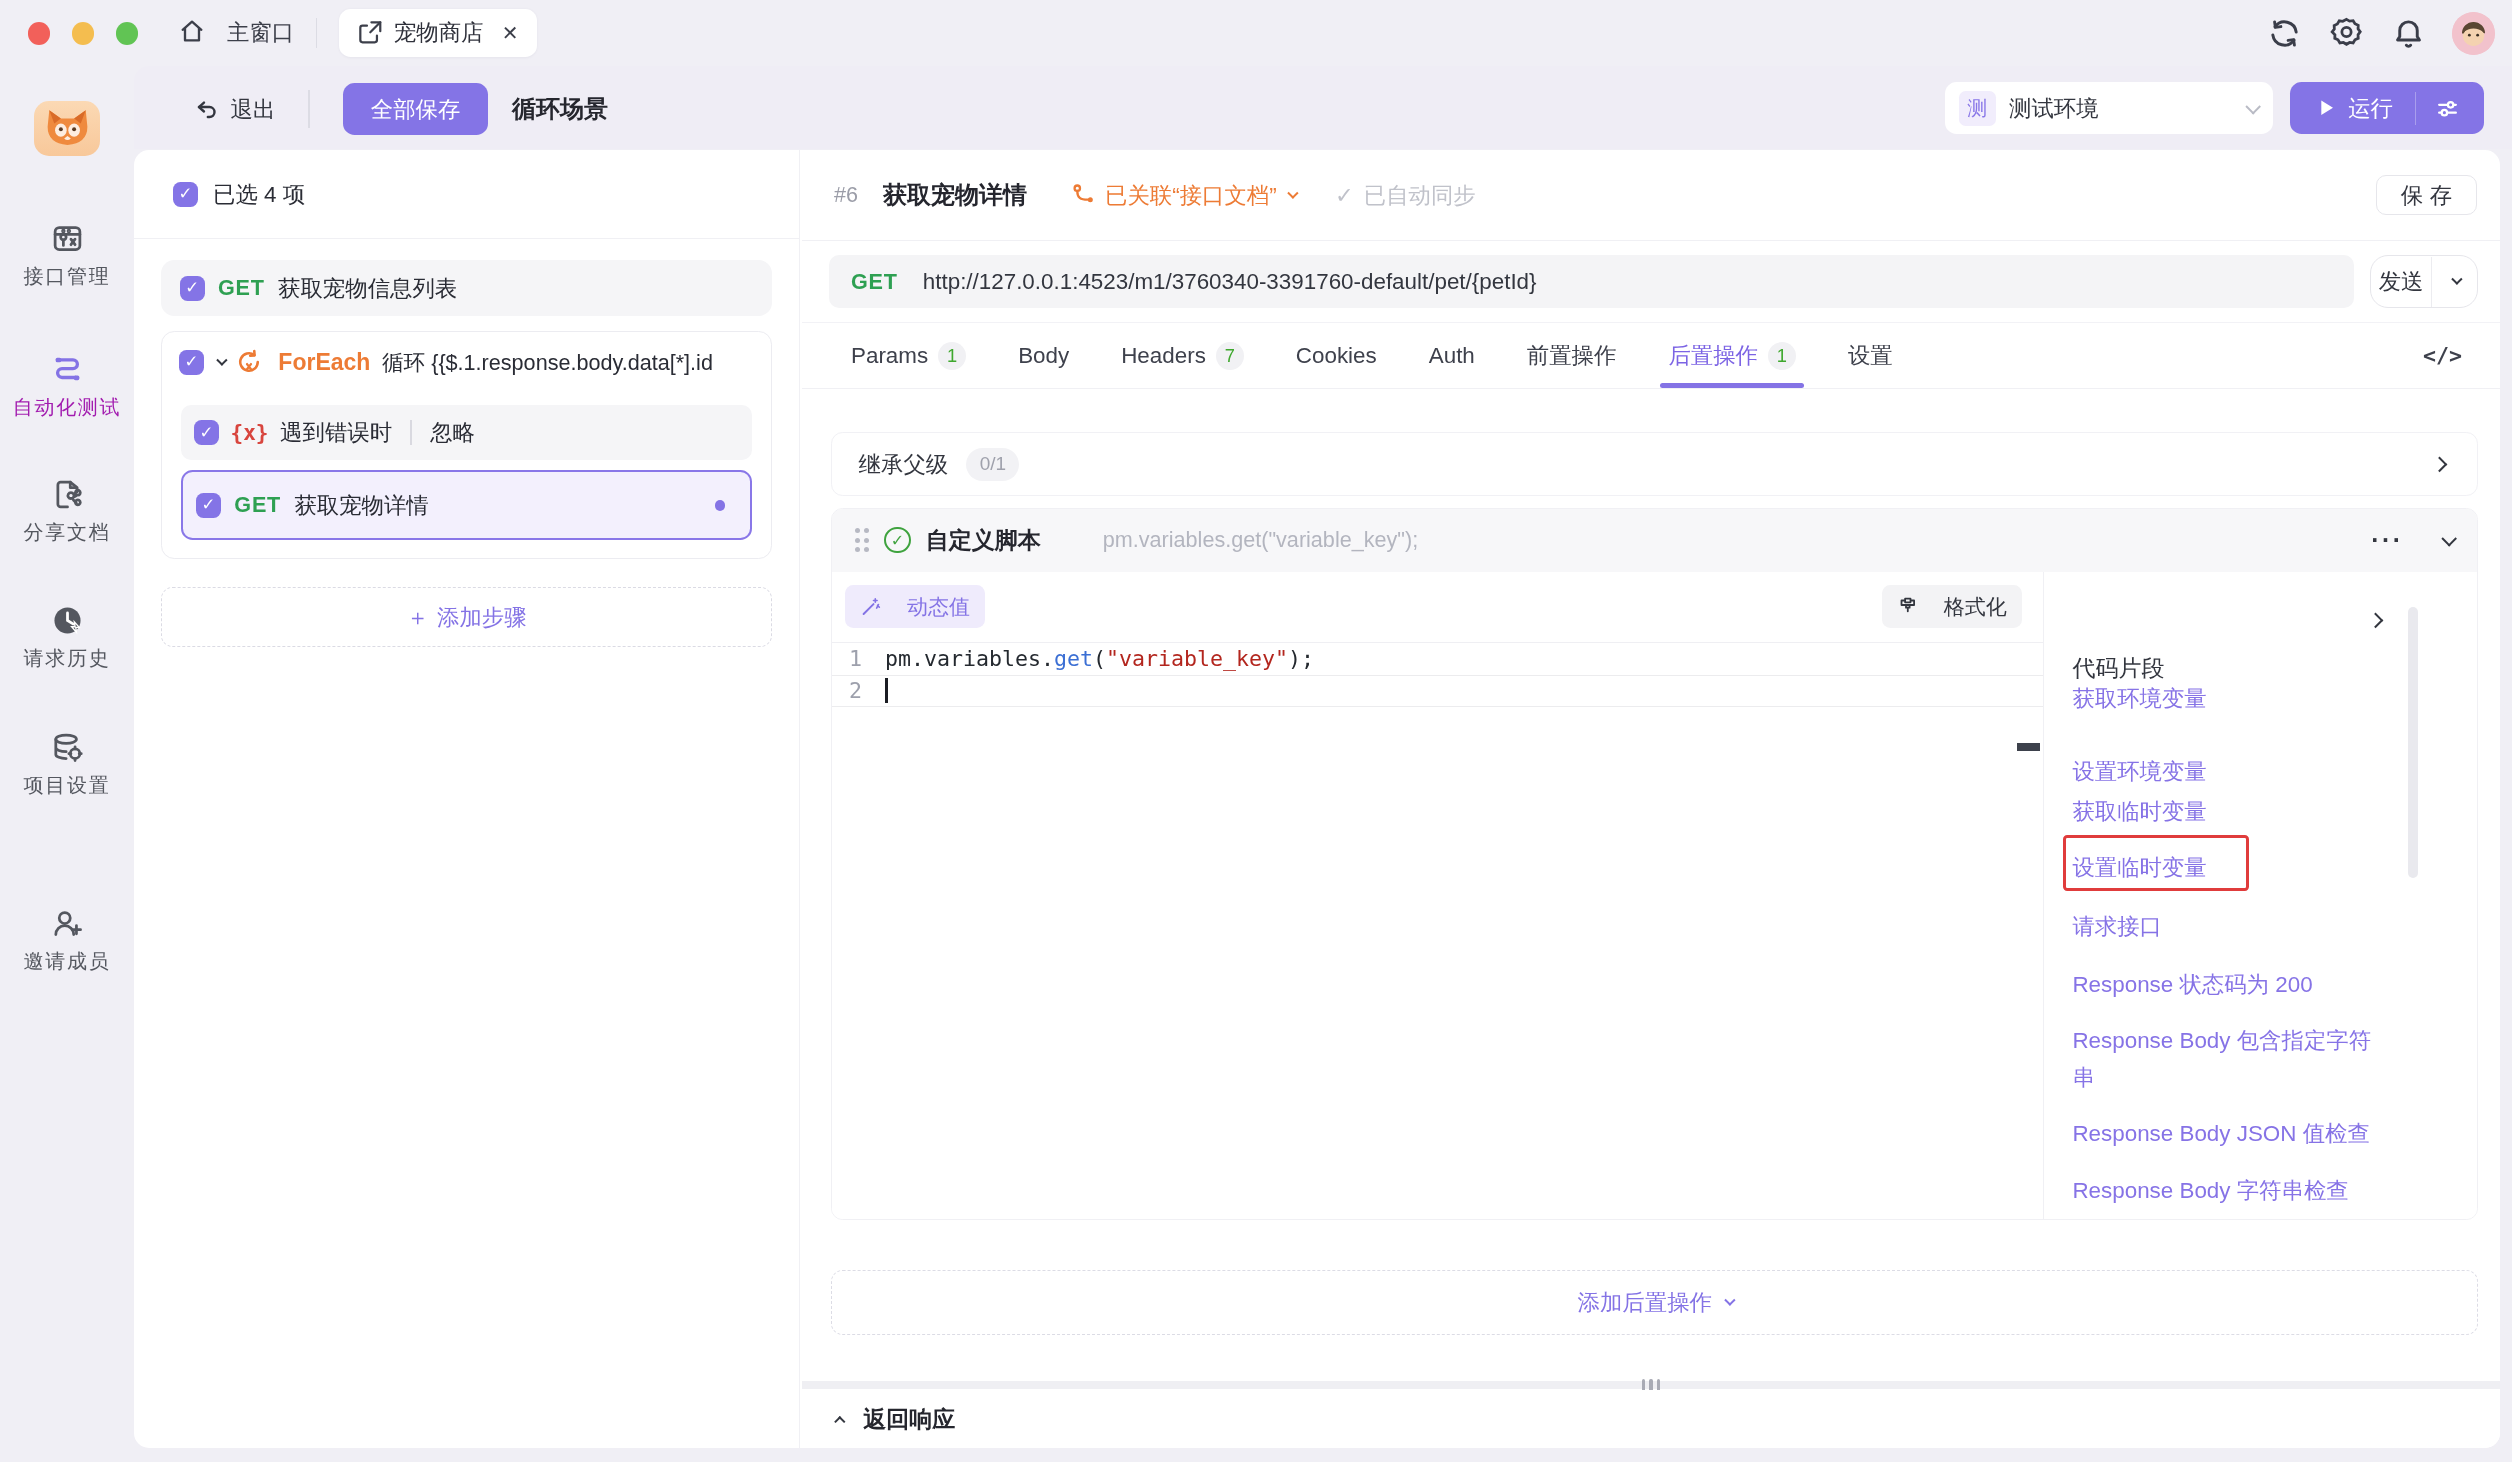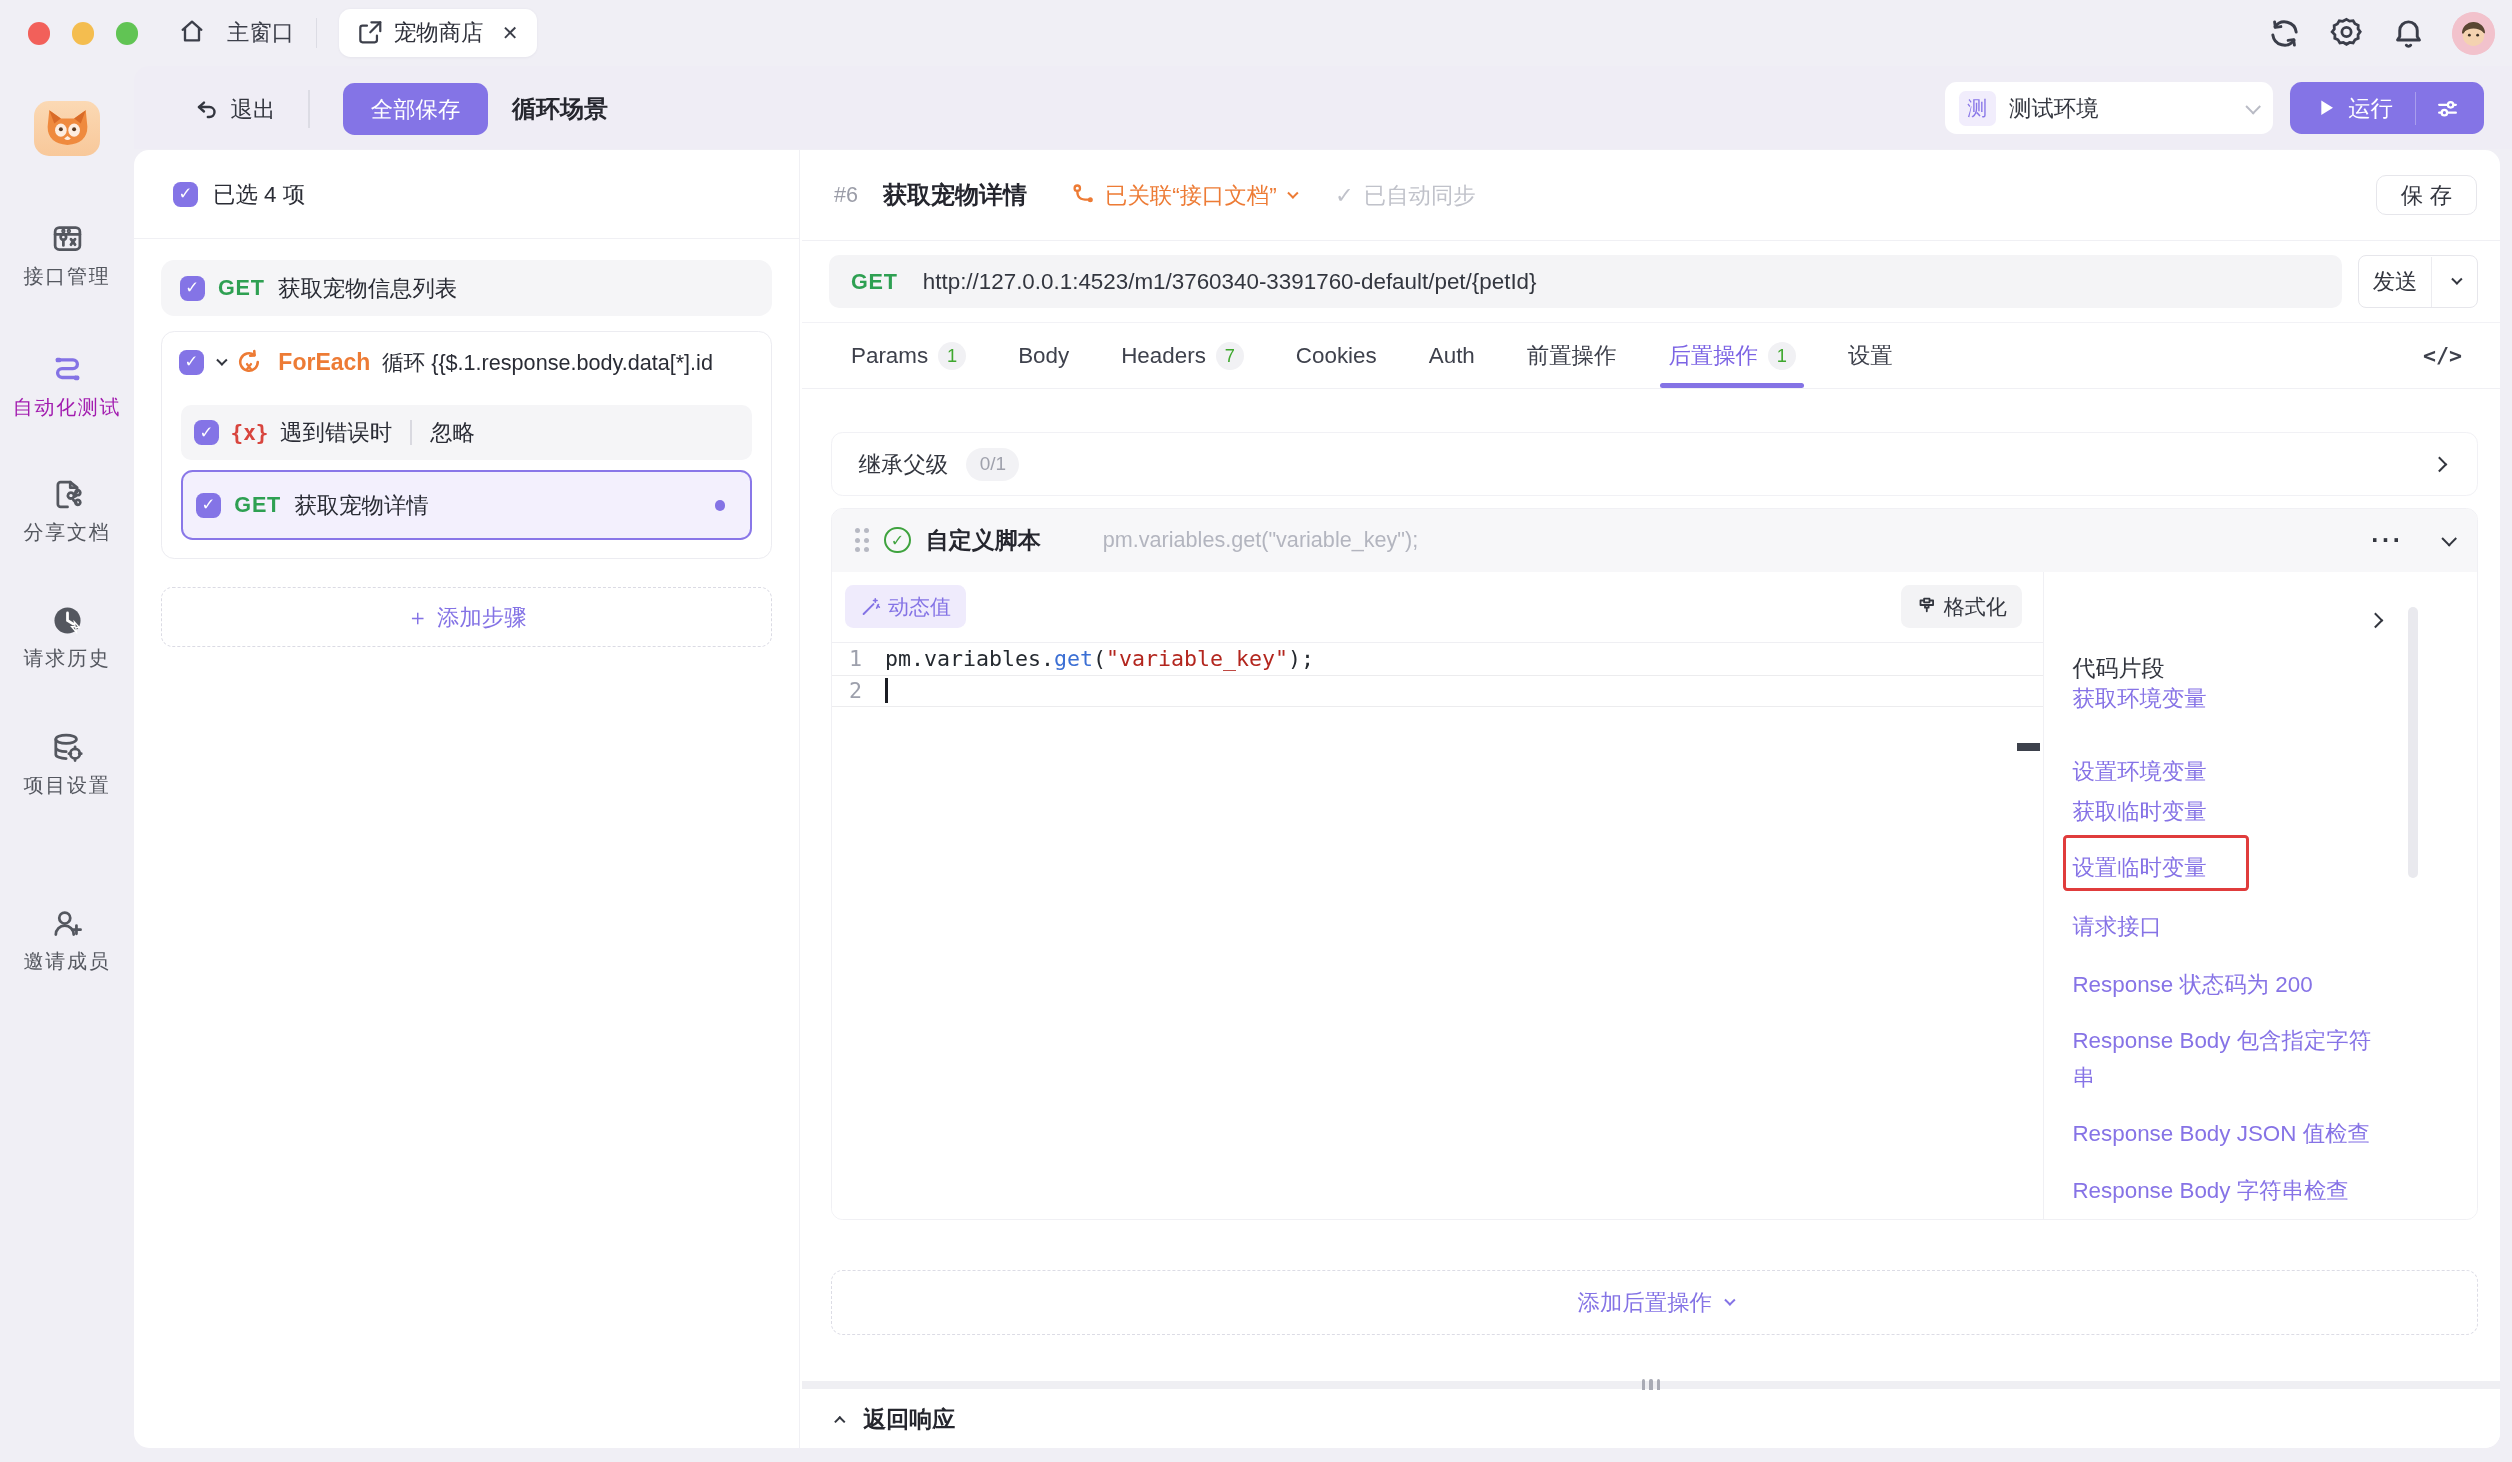--- a/index.html
+++ b/index.html
@@ -71,21 +71,21 @@
   .main { position:absolute; left:668px; top:0; right:0; height:1298px; }
   .req-head { height:91px; display:flex; align-items:center; padding:0 23px 0 32px; border-bottom:1.7px solid #F0F0F4; }
   .req-idx { color:#9B9DA8; font-size:21.6px; margin-right:25px; }
   .req-title { font-size:24px; font-weight:bold; color:#25262E; margin-right:43px; }
   .linked { display:flex; align-items:center; gap:10px; color:#ED7B35; font-size:22.4px; margin-right:40px; }
   .synced { display:flex; align-items:center; gap:10px; color:#C0C2CA; font-size:22.4px; }
   .save-btn { margin-left:auto; width:101px; height:40px; background:#fff; border:1.7px solid #E6E6EB; border-radius:10px; font-size:22.4px; color:#33363F; letter-spacing:6.6px; padding-left:6.6px; font-family:inherit; }
   .url-row { height:82px; display:flex; align-items:center; gap:16.6px; padding:0 21.6px 0 27.4px; border-bottom:1.7px solid #F2F2F6; }
   .url-bar { flex:1; height:53px; background:#F4F4F6; border-radius:10px; display:flex; align-items:center; padding:0 21.6px; gap:25px; }
   .url-text { font-size:22.4px; color:#33363F; }
-  .send-btn { width:120px; height:53px; background:#fff; border:1.7px solid #E6E6EB; border-radius:8px; display:flex; align-items:center; }
+  .send-btn { width:108px; height:53px; background:#fff; border:1.7px solid #E6E6EB; border-radius:18px; display:flex; align-items:center; }
   .send-label { flex:1; text-align:center; font-size:22.4px; color:#33363F; }
   .send-div { width:1.7px; height:50px; background:#ECECF0; }
   .send-caret { width:45px; display:flex; align-items:center; justify-content:center; }
 
   .tabs-row { height:66px; display:flex; align-items:center; padding:0 38px 0 49px; border-bottom:1.7px solid #F0F0F4; position:relative; }
   .tab { display:flex; align-items:center; gap:10px; font-size:22.4px; color:#3E414C; margin-right:52px; height:65px; position:relative; }
   .badge { min-width:28px; height:28px; border-radius:14px; background:#F1F1F4; color:#3FA82E; font-size:18.3px; display:flex; align-items:center; justify-content:center; padding:0 5px; }
   .tab.active { color:#7C64E4; }
   .tab.active::after { content:""; position:absolute; left:-8.3px; right:-8.3px; bottom:0; height:5px; background:#8473E5; border-radius:2.5px; }
   .code-toggle { margin-left:auto; font-size:21.6px; font-weight:bold; color:#3E414C; font-family:"DejaVu Sans Mono",monospace; }
@@ -100,21 +100,21 @@
   .sc-head { height:63px; background:#F7F7F9; display:flex; align-items:center; padding:0 25px 0 23px; gap:15px; }
   .dragdots { display:grid; grid-template-columns:5px 5px; grid-auto-rows:5px; gap:4.2px; }
   .dragdots i { background:#B7B9C3; border-radius:50%; }
   .okcircle { width:26.6px; height:26.6px; border:2.5px solid #3FA33F; border-radius:50%; color:#3FA33F; font-size:16px; display:flex; align-items:center; justify-content:center; }
   .sc-title { font-size:23px; font-weight:bold; color:#25262E; }
   .sc-preview { font-size:21.6px; color:#B3B5BF; margin-left:47px; flex:1; white-space:nowrap; overflow:hidden; }
   .more-dots { font-size:25px; color:#33363F; letter-spacing:2.5px; margin-right:23px; font-weight:bold; }
   .sc-body { display:flex; height:647px; background:#fff; }
   .editor { flex:1; min-width:0; display:flex; flex-direction:column; position:relative; }
   .ed-toolbar { height:70px; display:flex; align-items:center; justify-content:space-between; padding:0 21.6px 0 13.3px; }
-  .chip { height:43px; border-radius:8.3px; display:flex; align-items:center; gap:6px; padding:0 15px; font-size:21px; }
+  .chip { height:43px; border-radius:8.3px; display:flex; align-items:center; gap:25px; padding:0 15px; font-size:21px; }
   .chip-dyn { background:#EFEBFC; color:#8473E5; }
   .chip-fmt { background:#F3F3F5; color:#33363F; }
   .code-area { border-top:1.7px solid #EFEFF3; flex:1; position:relative; font-family:"DejaVu Sans Mono",monospace; font-size:21.6px; }
   .cl { display:flex; height:32px; align-items:center; }
   .cl .ln { width:53px; text-align:right; padding-right:23px; color:#9DA0AC; flex:0 0 auto; }
   .cl.active { border-top:1.7px solid #ECECEE; border-bottom:1.7px solid #ECECEE; }
   .tok-fn { color:#3B6FD4; } .tok-str { color:#B3261E; } .tok-plain { color:#24292F; }
   .cursor { display:inline-block; width:2.5px; height:25px; background:#1B1D23; vertical-align:middle; }
   .ruler-mark { position:absolute; right:3.3px; top:100px; width:23px; height:8.3px; background:#3D414C; }
 

